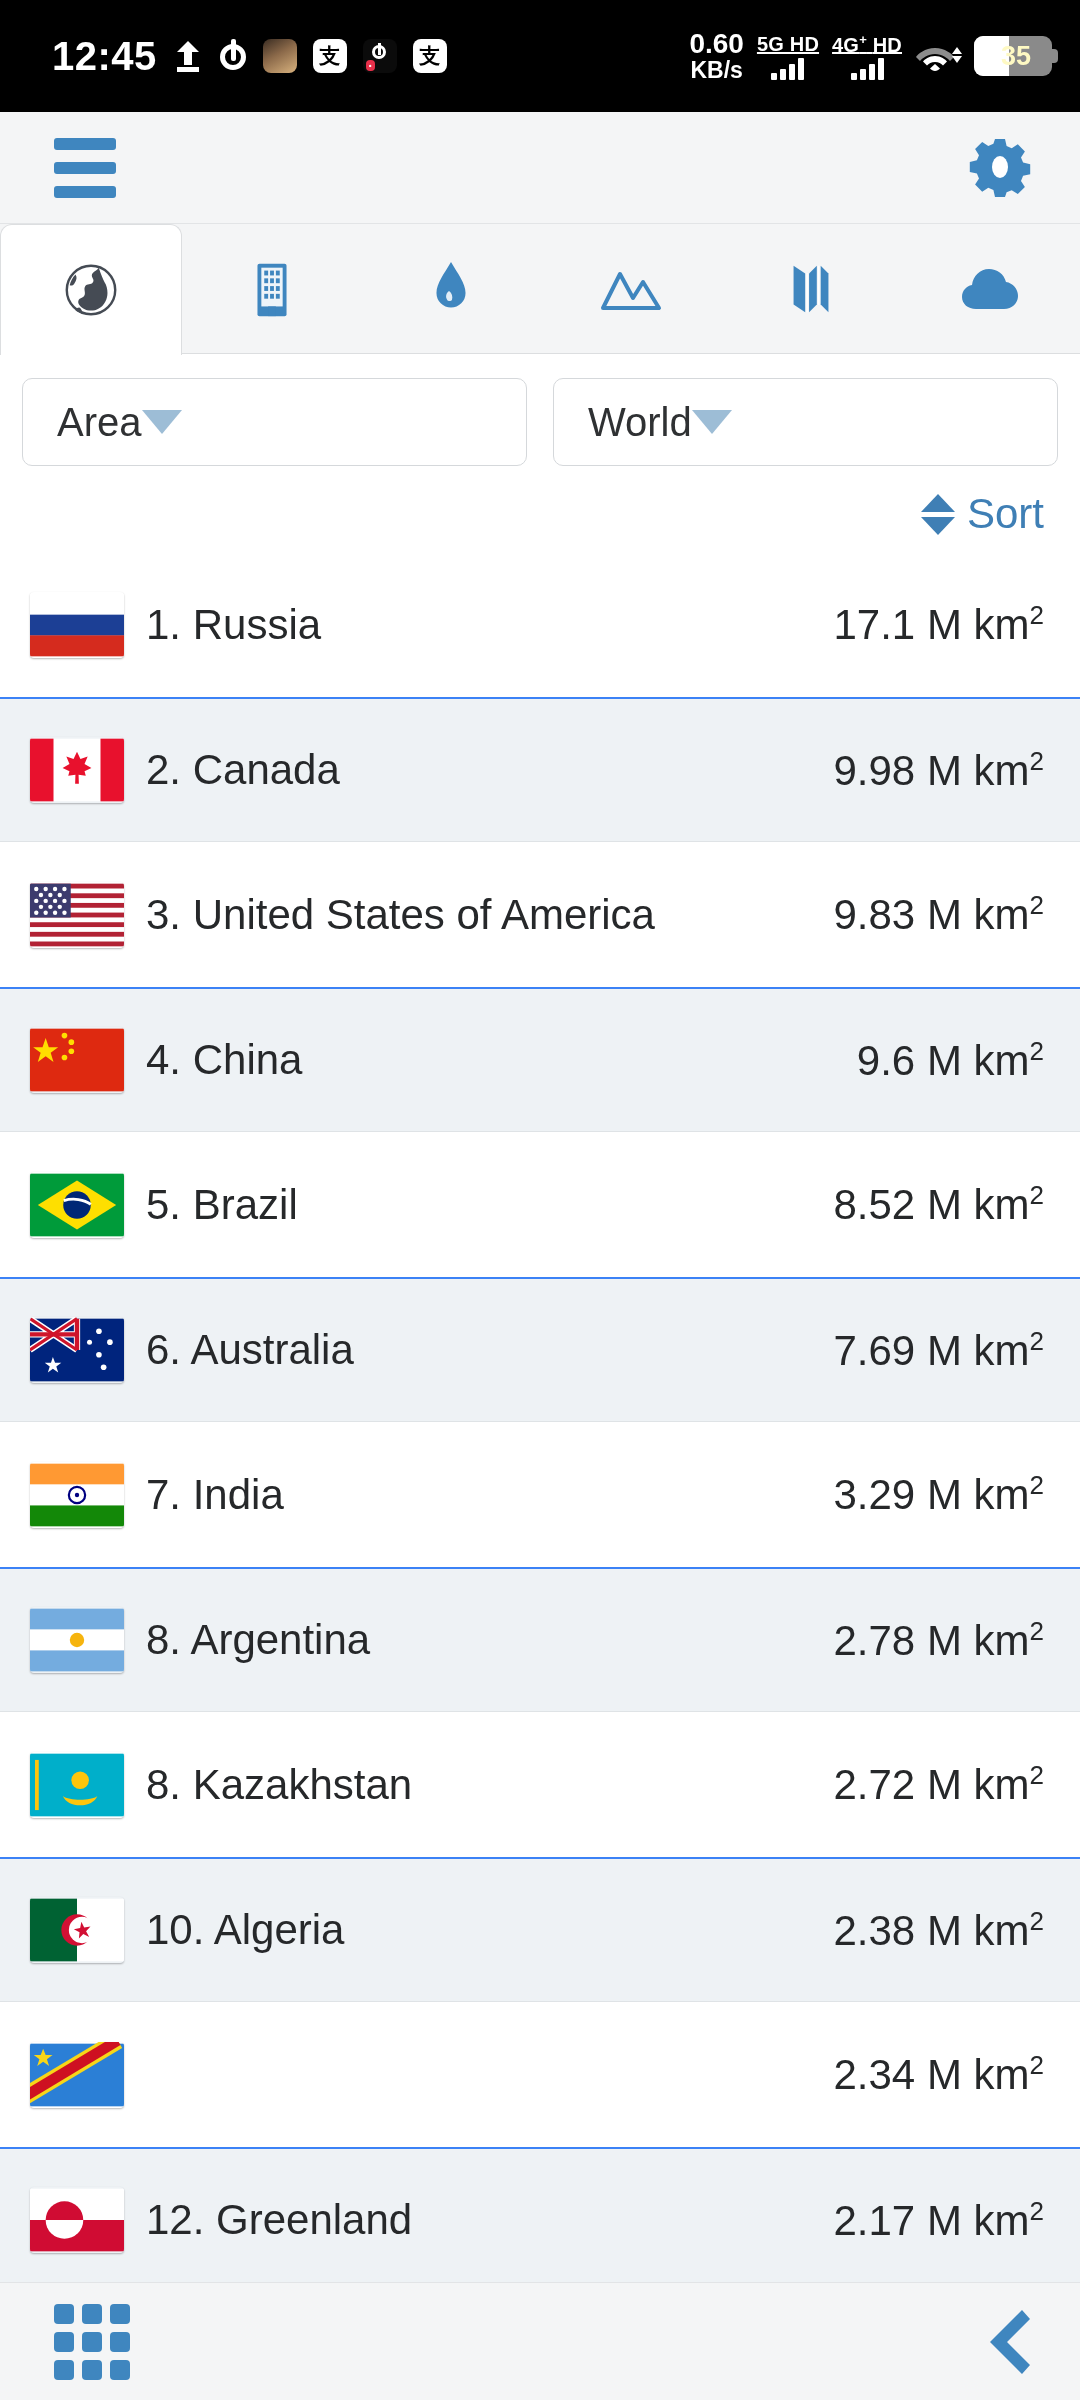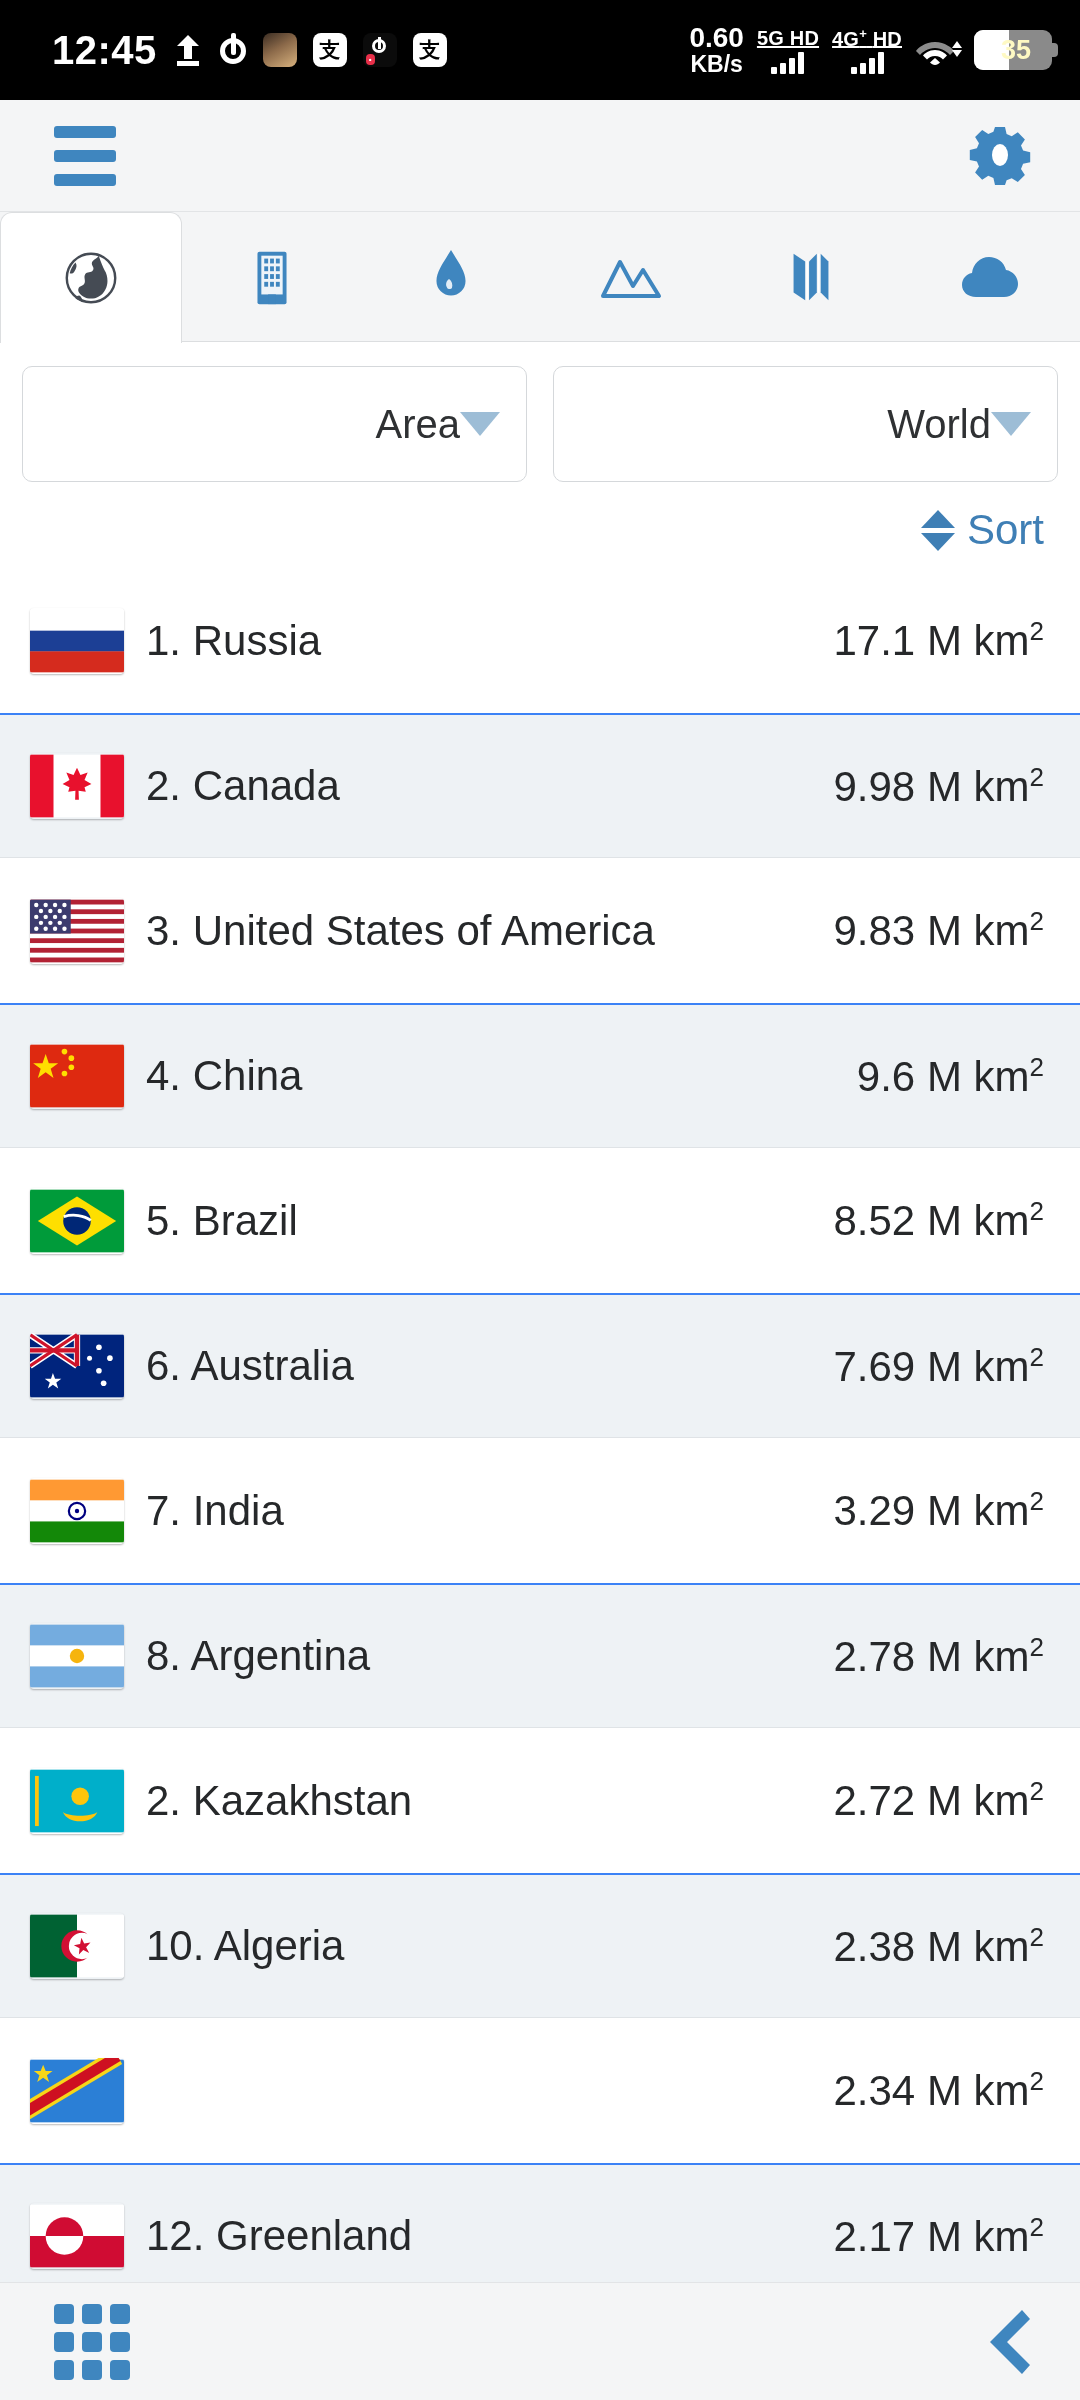--- a/index.html
+++ b/index.html
@@ -5,21 +5,21 @@
   * { margin:0; padding:0; box-sizing:border-box; }
   html,body { width:1080px; height:2400px; }
   body {
     font-family:"Liberation Sans", sans-serif;
     background:#ffffff;
     overflow:hidden;
   }
 
   
   .statusbar{
-    height:100px; background:#000; color:#fff;
+    height:112px; background:#000; color:#fff;
     display:flex; align-items:center; justify-content:space-between;
     padding:0 22px 0 52px;
   }
   .sb-left{ display:flex; align-items:center; gap:16px; }
   .sb-clock{ font-size:40px; font-weight:600; letter-spacing:.5px; }
   .sb-right{ display:flex; align-items:center; gap:13px; }
 
   .ic-upload{ width:30px;height:34px; position:relative; }
   .ic-upload:before{content:"";position:absolute;left:11px;top:9px;width:8px;height:17px;background:#fff;}
   .ic-upload:after{content:"";position:absolute;left:4px;top:2px;width:0;height:0;border-left:11px solid transparent;border-right:11px solid transparent;border-bottom:11px solid #fff;}
@@ -80,23 +80,23 @@
   .tab{ flex:1; display:flex; align-items:center; justify-content:center; position:relative; }
   .tab.active{
     background:#ffffff; border:1px solid #dcdee0; border-bottom:none;
     border-radius:12px 12px 0 0; z-index:2; margin-bottom:-1px;
   }
   .tab svg{ display:block; }
 
   
   .filters{ padding:24px 22px 6px 22px; display:flex; gap:26px; }
   .select{
-    flex:1; height:116px; background:#fff;
+    flex:1; height:88px; background:#fff;
     border:1px solid #d5d8db; border-radius:10px;
-    display:flex; align-items:center; justify-content:flex-end;
+    display:flex; align-items:center; justify-content:flex-start;
     padding:0 26px 0 34px;
   }
   .select .val{ font-size:40px; color:#2f3133; font-weight:400; }
   .caret{ width:0;height:0;border-left:20px solid transparent;border-right:20px solid transparent;border-top:24px solid #9dbdd6; }
 
   
   .sortrow{ display:flex; justify-content:flex-end; padding:18px 36px 14px 0; }
   .sortbtn{ display:flex; align-items:center; gap:12px; }
   .sortbtn .label{ font-size:42px; color:#3f7fb5; }
   .sortico{ display:flex; flex-direction:column; gap:5px; }
@@ -455,21 +455,21 @@
     </div>
     <div class="row">
       <div class="flag">
         <svg viewBox="0 0 30 20">
           <rect width="30" height="20" fill="#00afca"></rect>
           <circle cx="16" cy="8.5" r="2.8" fill="#fec50c"></circle>
           <path fill="#fec50c" d="M10.5 13.5c2 1.6 9 1.6 11 0-.7 1.9-3 3-5.5 3s-4.8-1.1-5.5-3z"></path>
           <rect x="1.6" y="2" width="1.2" height="16" fill="#fec50c"></rect>
         </svg>
       </div>
-      <div class="rowname">2. Kazakhstan</div>
+      <div class="rowname">8. Kazakhstan</div>
       <div class="rowval">2.72 M km<sup>2</sup></div>
     </div>
     <div class="row alt">
       <div class="flag">
         <svg viewBox="0 0 30 20">
           <rect width="15" height="20" fill="#006233"></rect>
           <rect x="15" width="15" height="20" fill="#fff"></rect>
           <circle cx="15" cy="10" r="5" fill="#d21034"></circle>
           <circle cx="16.6" cy="10" r="4.2" fill="#fff"></circle>
           <path fill="#d21034" d="M16.4 7.4l.9 1.8 2-.3-1.4 1.5 1 1.8-1.9-.9-1.4 1.4.2-2-1.8-.9 2-.4z"></path>

